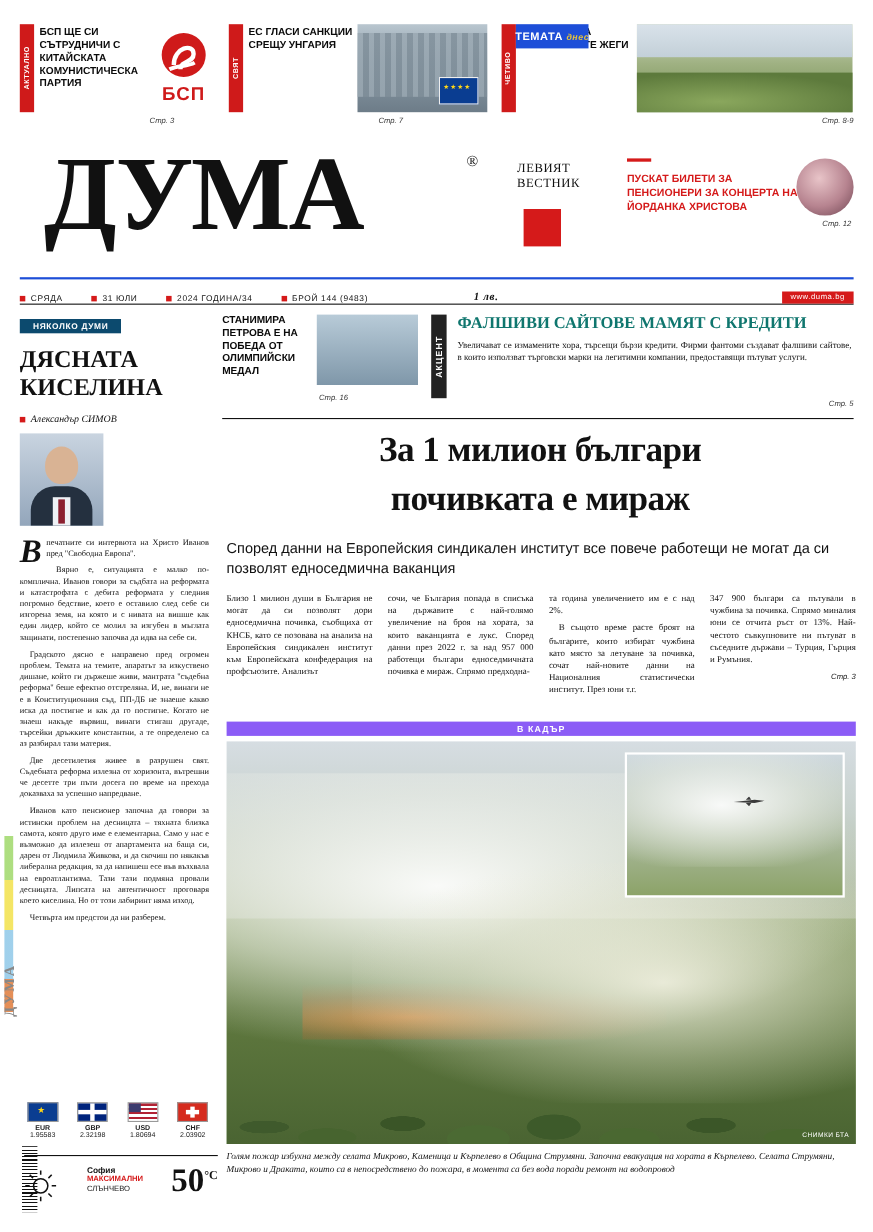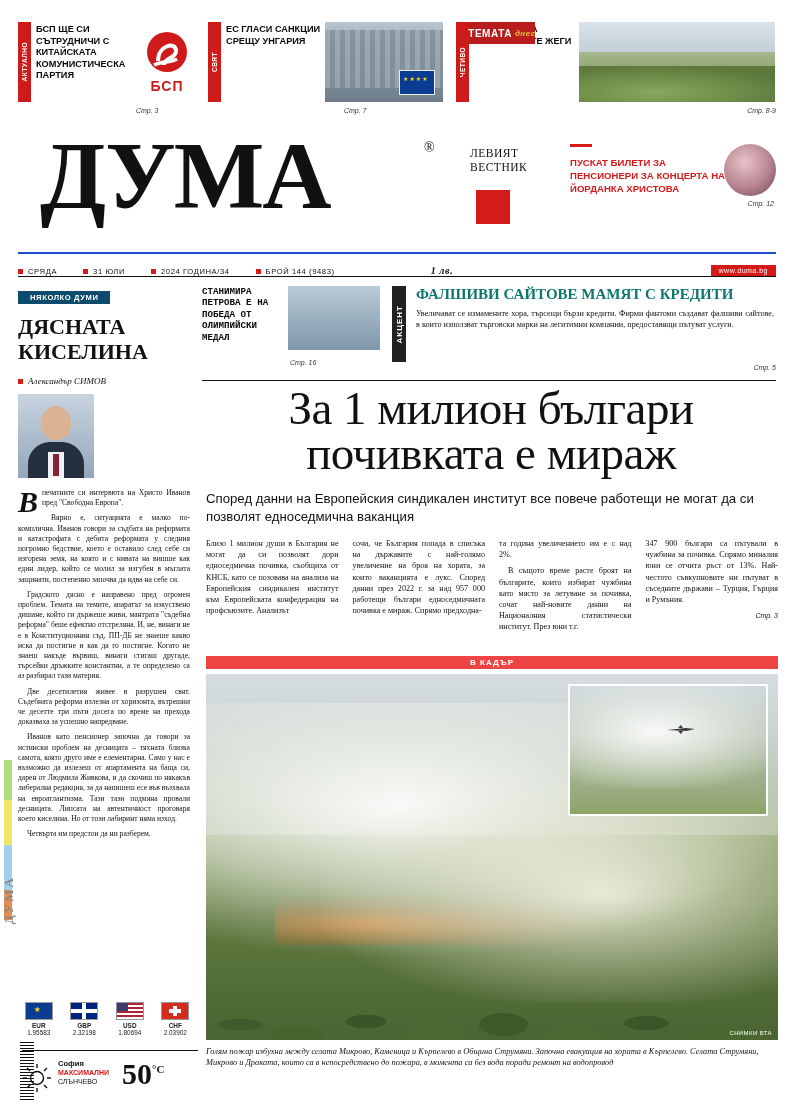--- a/index.html
+++ b/index.html
@@ -80,21 +80,21 @@
     align-items: center; justify-content: center;
     background: #fff;
   }
   .bsp-rose {
     width: 46px; height: 46px;
     position: relative;
   }
   .bsp-label {
     font-family: "Liberation Sans", sans-serif;
     font-weight: bold;
-    font-size: 14px;
+    font-size: 17px;
     color: #cf1a1a;
     letter-spacing: 1px;
     margin-top: 1px;
   }
 
   
   .eu-photo {
     width: 118px; height: 80px;
     background: linear-gradient(180deg,#b9c6cf 0%, #8fa0ac 40%, #6d7c88 100%);
     position: relative;
@@ -126,21 +126,21 @@
     position:absolute; left:0; top:0; width:100%; height:38%;
     background: linear-gradient(180deg,#d9e2ea,#c3d0d8);
   }
   .fire-teaser::after{
     content:"";
     position:absolute; left:-10%; bottom:-10%; width:120%; height:55%;
     background: radial-gradient(ellipse at 40% 60%, #8aa75d 0%, #5d7a3c 70%);
   }
   .temata-badge {
     position:absolute; left:0; top:0; width:66px; height:22px;
-    background:#b91c1c; color:#fff;
+    background:#1d4ed8; color:#fff;
     font-family:"Liberation Sans", sans-serif;
     font-size:10px; font-weight:bold;
     display:flex; align-items:center; justify-content:center;
     letter-spacing:.5px;
   }
   .temata-badge em{ color:#e8c33a; font-style:italic; font-size:8px; margin-left:3px;}
 
   
   .masthead {
     position: absolute;
@@ -295,21 +295,21 @@
   }
 
   
   .mid-teaser {
     position:absolute;
     left: 202px; top: 286px; width: 180px; height: 86px;
     display:flex;
   }
   .mid-teaser .txt {
     width: 86px;
-    font-family:Liberation Mono, monospace;
+    font-family:Liberation Sans, sans-serif;
     font-weight:bold; font-size:9.2px; line-height:11.4px;
     color:#0a0a0a; text-transform:uppercase;
     padding-right:0; box-sizing:border-box;
   }
   .mid-teaser .ph {
     width: 92px; height: 64px;
     background: linear-gradient(180deg,#b8cbd8 0%, #7f97a9 100%);
     position:relative; overflow:hidden;
   }
   .accent-block {
@@ -340,22 +340,22 @@
   }
 
   
   .sep-line {
     position:absolute; left: 202px; top: 380px; width: 574px; height:1px; background:#111;
   }
   .main-head {
     position:absolute;
     left: 202px; top: 386px; width: 578px;
     font-family:"Liberation Serif", serif;
-    font-weight:normal;
-    font-size: 47px;
+    font-weight:bold;
+    font-size: 32px;
     line-height: 45px;
     color:#111;
     text-align:center;
     letter-spacing: -0.5px;
   }
   .main-sub {
     position:absolute;
     left: 206px; top: 490px; width: 570px;
     font-family:"Liberation Sans", sans-serif;
     font-size: 13.2px;
@@ -376,21 +376,21 @@
   .main-cols p.first{ text-indent:0;}
   .str-ref {
     font-family:"Liberation Sans", sans-serif;
     font-size:7px; font-style:italic; text-align:right; display:block; margin-top:3px;
   }
 
   
   .kadar-banner {
     position:absolute;
     left: 206px; top: 656px; width: 572px; height: 13px;
-    background:#ef4444; color:#fff;
+    background:#8b5cf6; color:#fff;
     font-family:"Liberation Sans", sans-serif;
     font-size:8px; font-weight:bold; letter-spacing:1px;
     display:flex; align-items:center; justify-content:center;
   }
   .big-photo {
     position:absolute;
     left: 206px; top: 674px; width: 572px; height: 366px;
     overflow:hidden;
     background: linear-gradient(180deg,#d6dde2 0%, #c8d2cd 18%, #aebb9c 42%, #8da66f 65%, #5f7c44 100%);
   }
@@ -477,21 +477,21 @@
   .flag-us::after{content:""; position:absolute; left:0;top:0;width:11px;height:8px;background:#3c3b6e;}
   .flag-ch { background:#d52b1e;}
   .flag-ch::before{content:""; position:absolute; left:11px; top:3px; width:4px; height:10px; background:#fff;}
   .flag-ch::after{content:""; position:absolute; left:7px; top:6px; width:12px; height:4px; background:#fff;}
 
   .weather-box {
     position:absolute;
     left: 22px; top: 1050px; width: 176px; height: 56px;
     border-top: 1px solid #111;
     padding-top: 4px;
-    display:flex; align-items:flex-start;
+    display:flex; align-items:flex-start;gap:21px;
   }
   .sun-icon { width: 30px; height: 30px; position:relative; margin-top: 8px;}
   .weather-txt {
     font-family:"Liberation Sans", sans-serif;
     font-size: 7px; line-height: 9px; margin-left: 6px; margin-top: 4px;
     width: 62px;
   }
   .weather-txt .city{ font-weight:bold; font-size:7.6px;}
   .weather-txt .red{ color:#d51a1a; font-weight:bold;}
   .temp {

